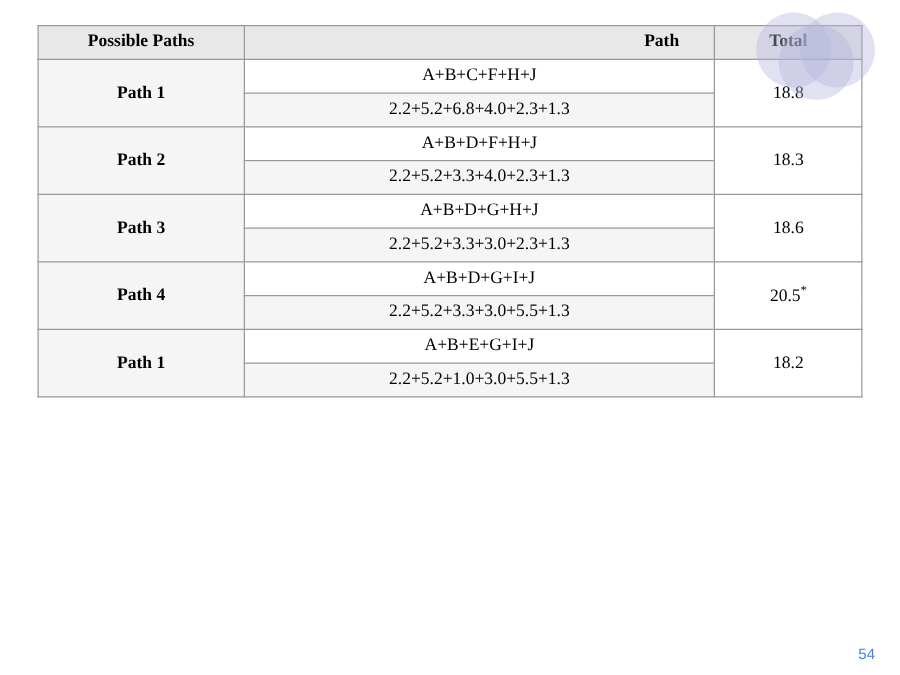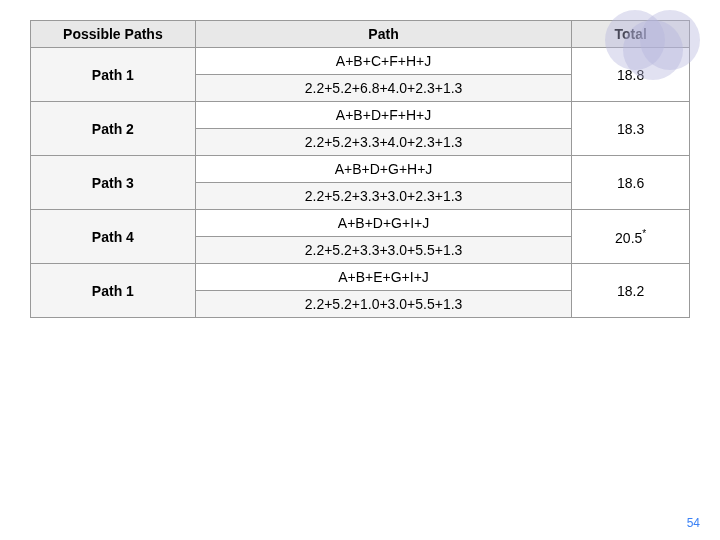--- a/index.html
+++ b/index.html
@@ -39,35 +39,36 @@
 
     table {
       width: 100%;
       border-collapse: collapse;
       font-size: 14px;
     }
 
     table th, table td {
       border: 1px solid #999999;
       padding: 5px 28px;
+      font-family: Liberation Serif, serif;
     }
 
     thead th {
       background: #e8e8e8;
       font-weight: bold;
       text-align: center;
     }
 
     thead th:first-child {
       text-align: center;
       width: 140px;
     }
 
     thead th:nth-child(2) {
-      text-align: center;
+      text-align: right;
       width: 320px;
     }
 
     thead th:nth-child(3) {
       text-align: center;
       width: 100px;
     }
 
     tbody tr td {
       text-align: center;

